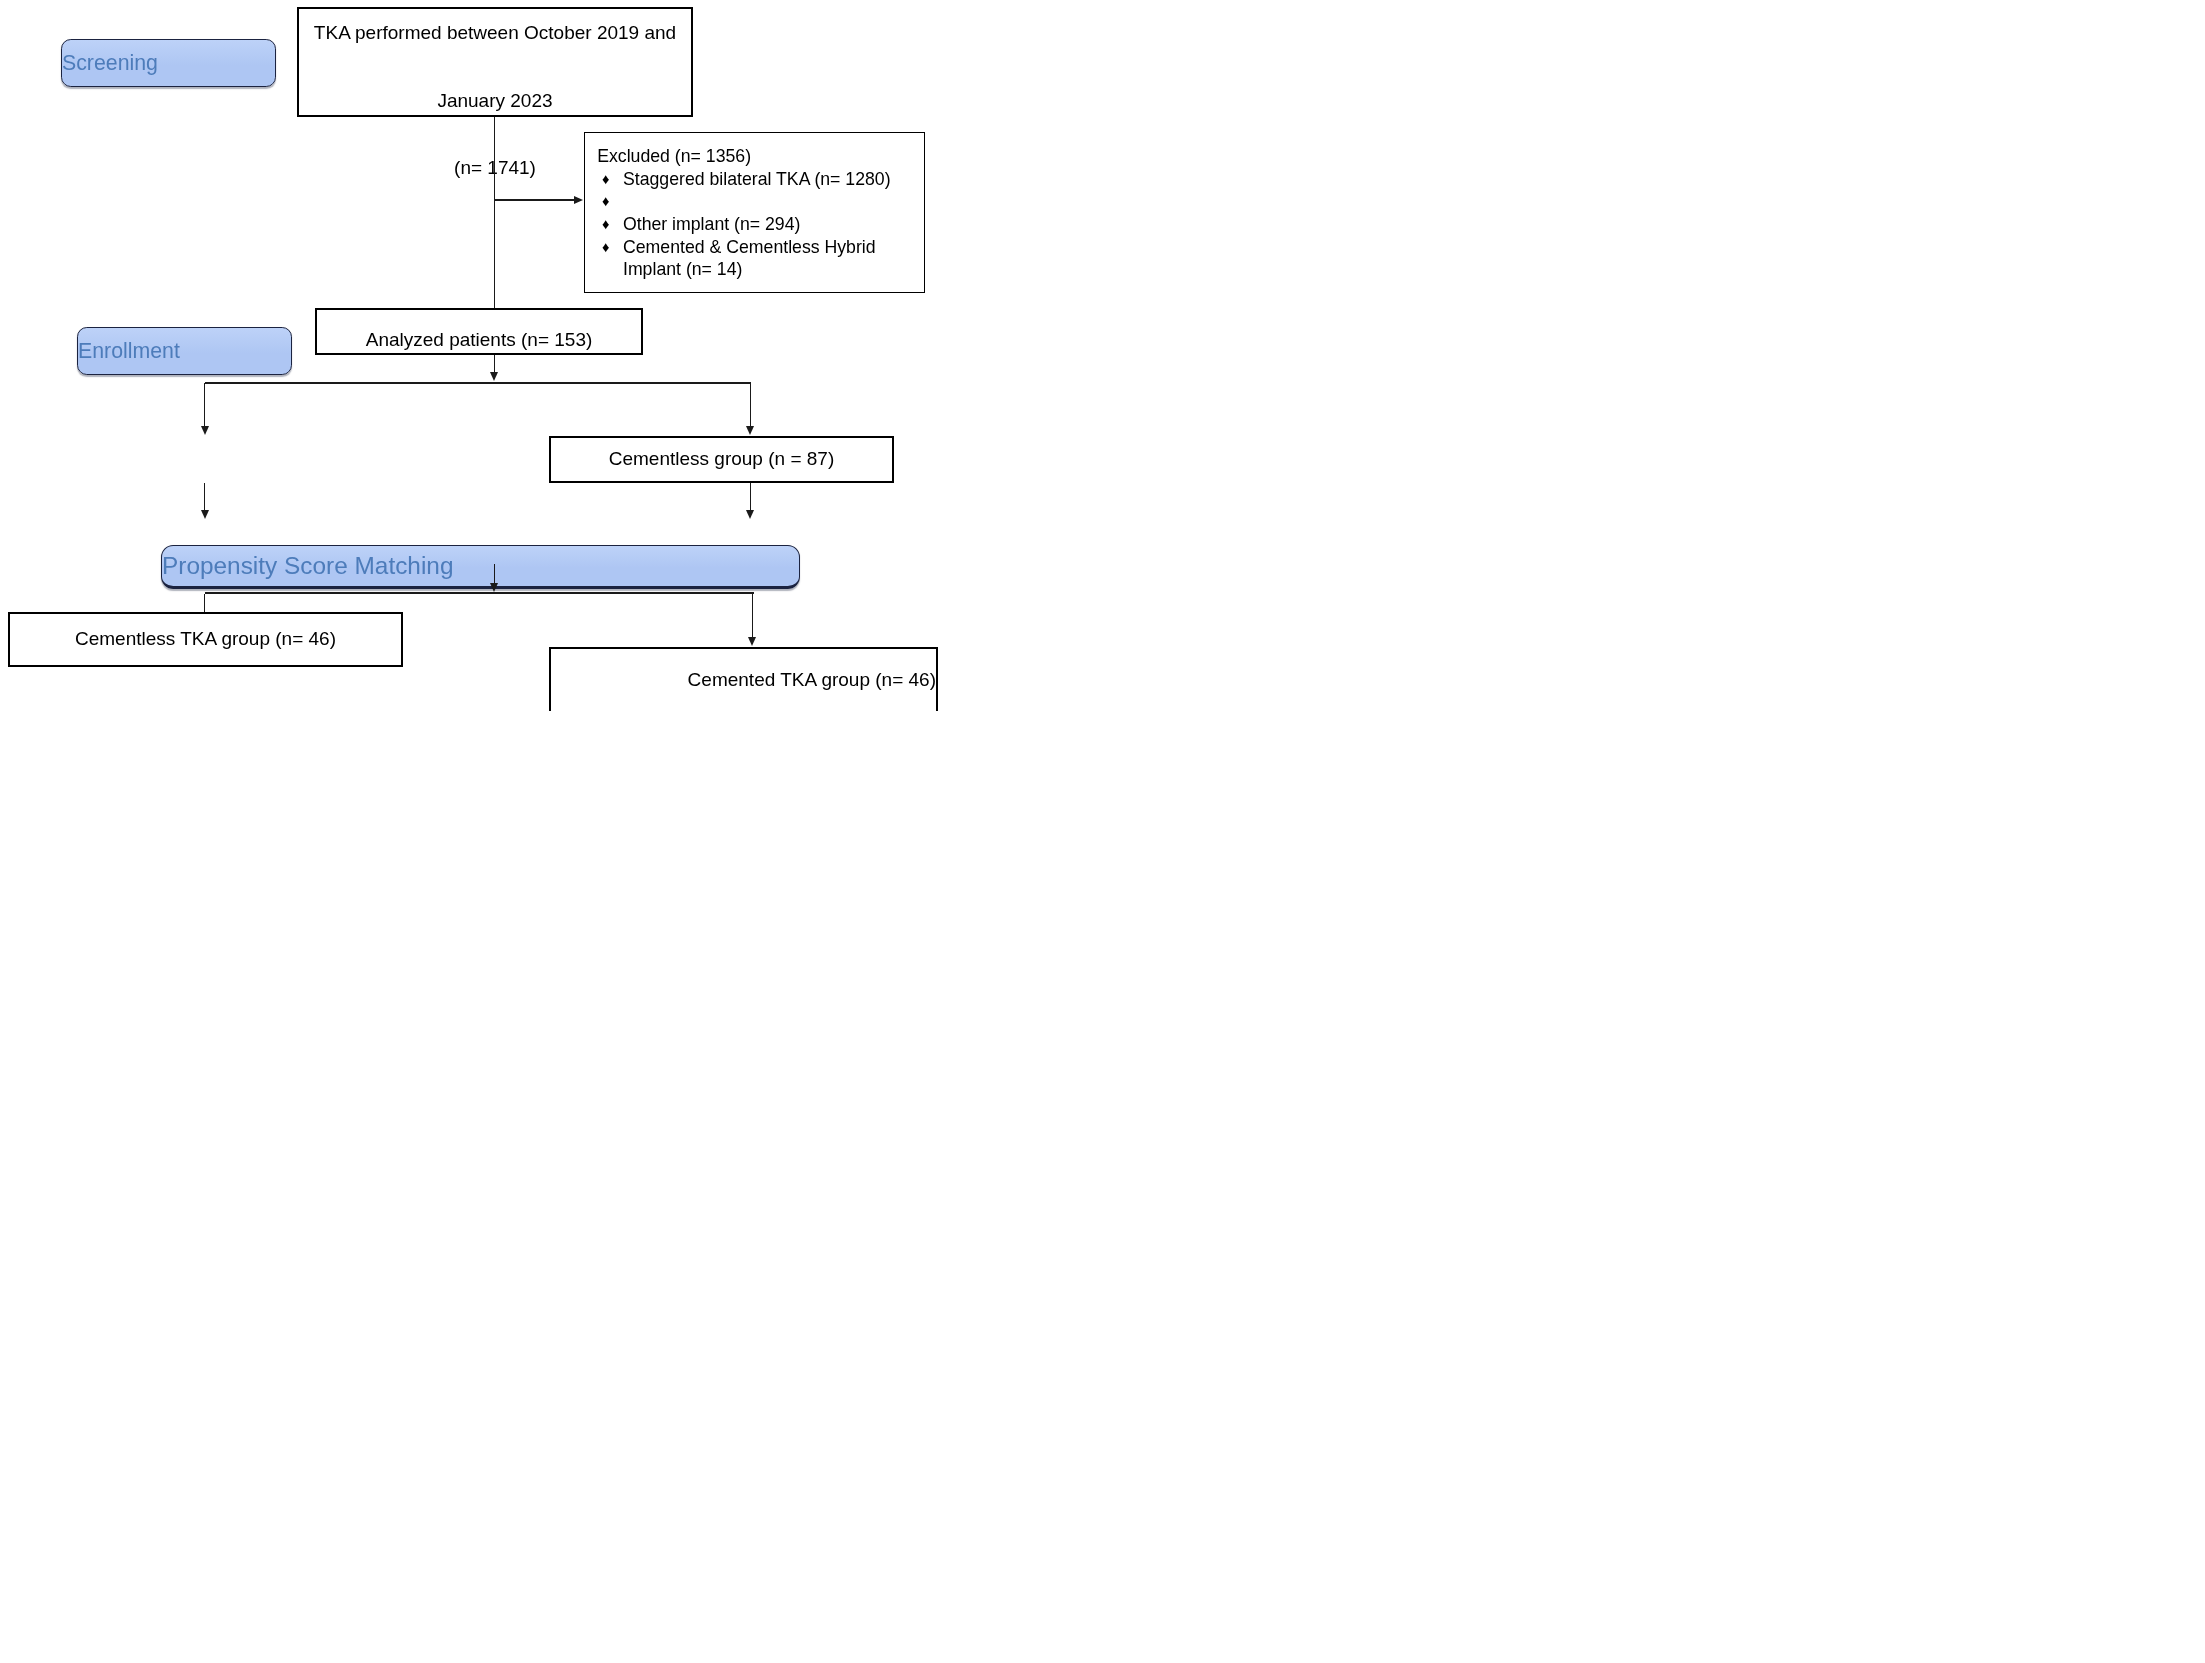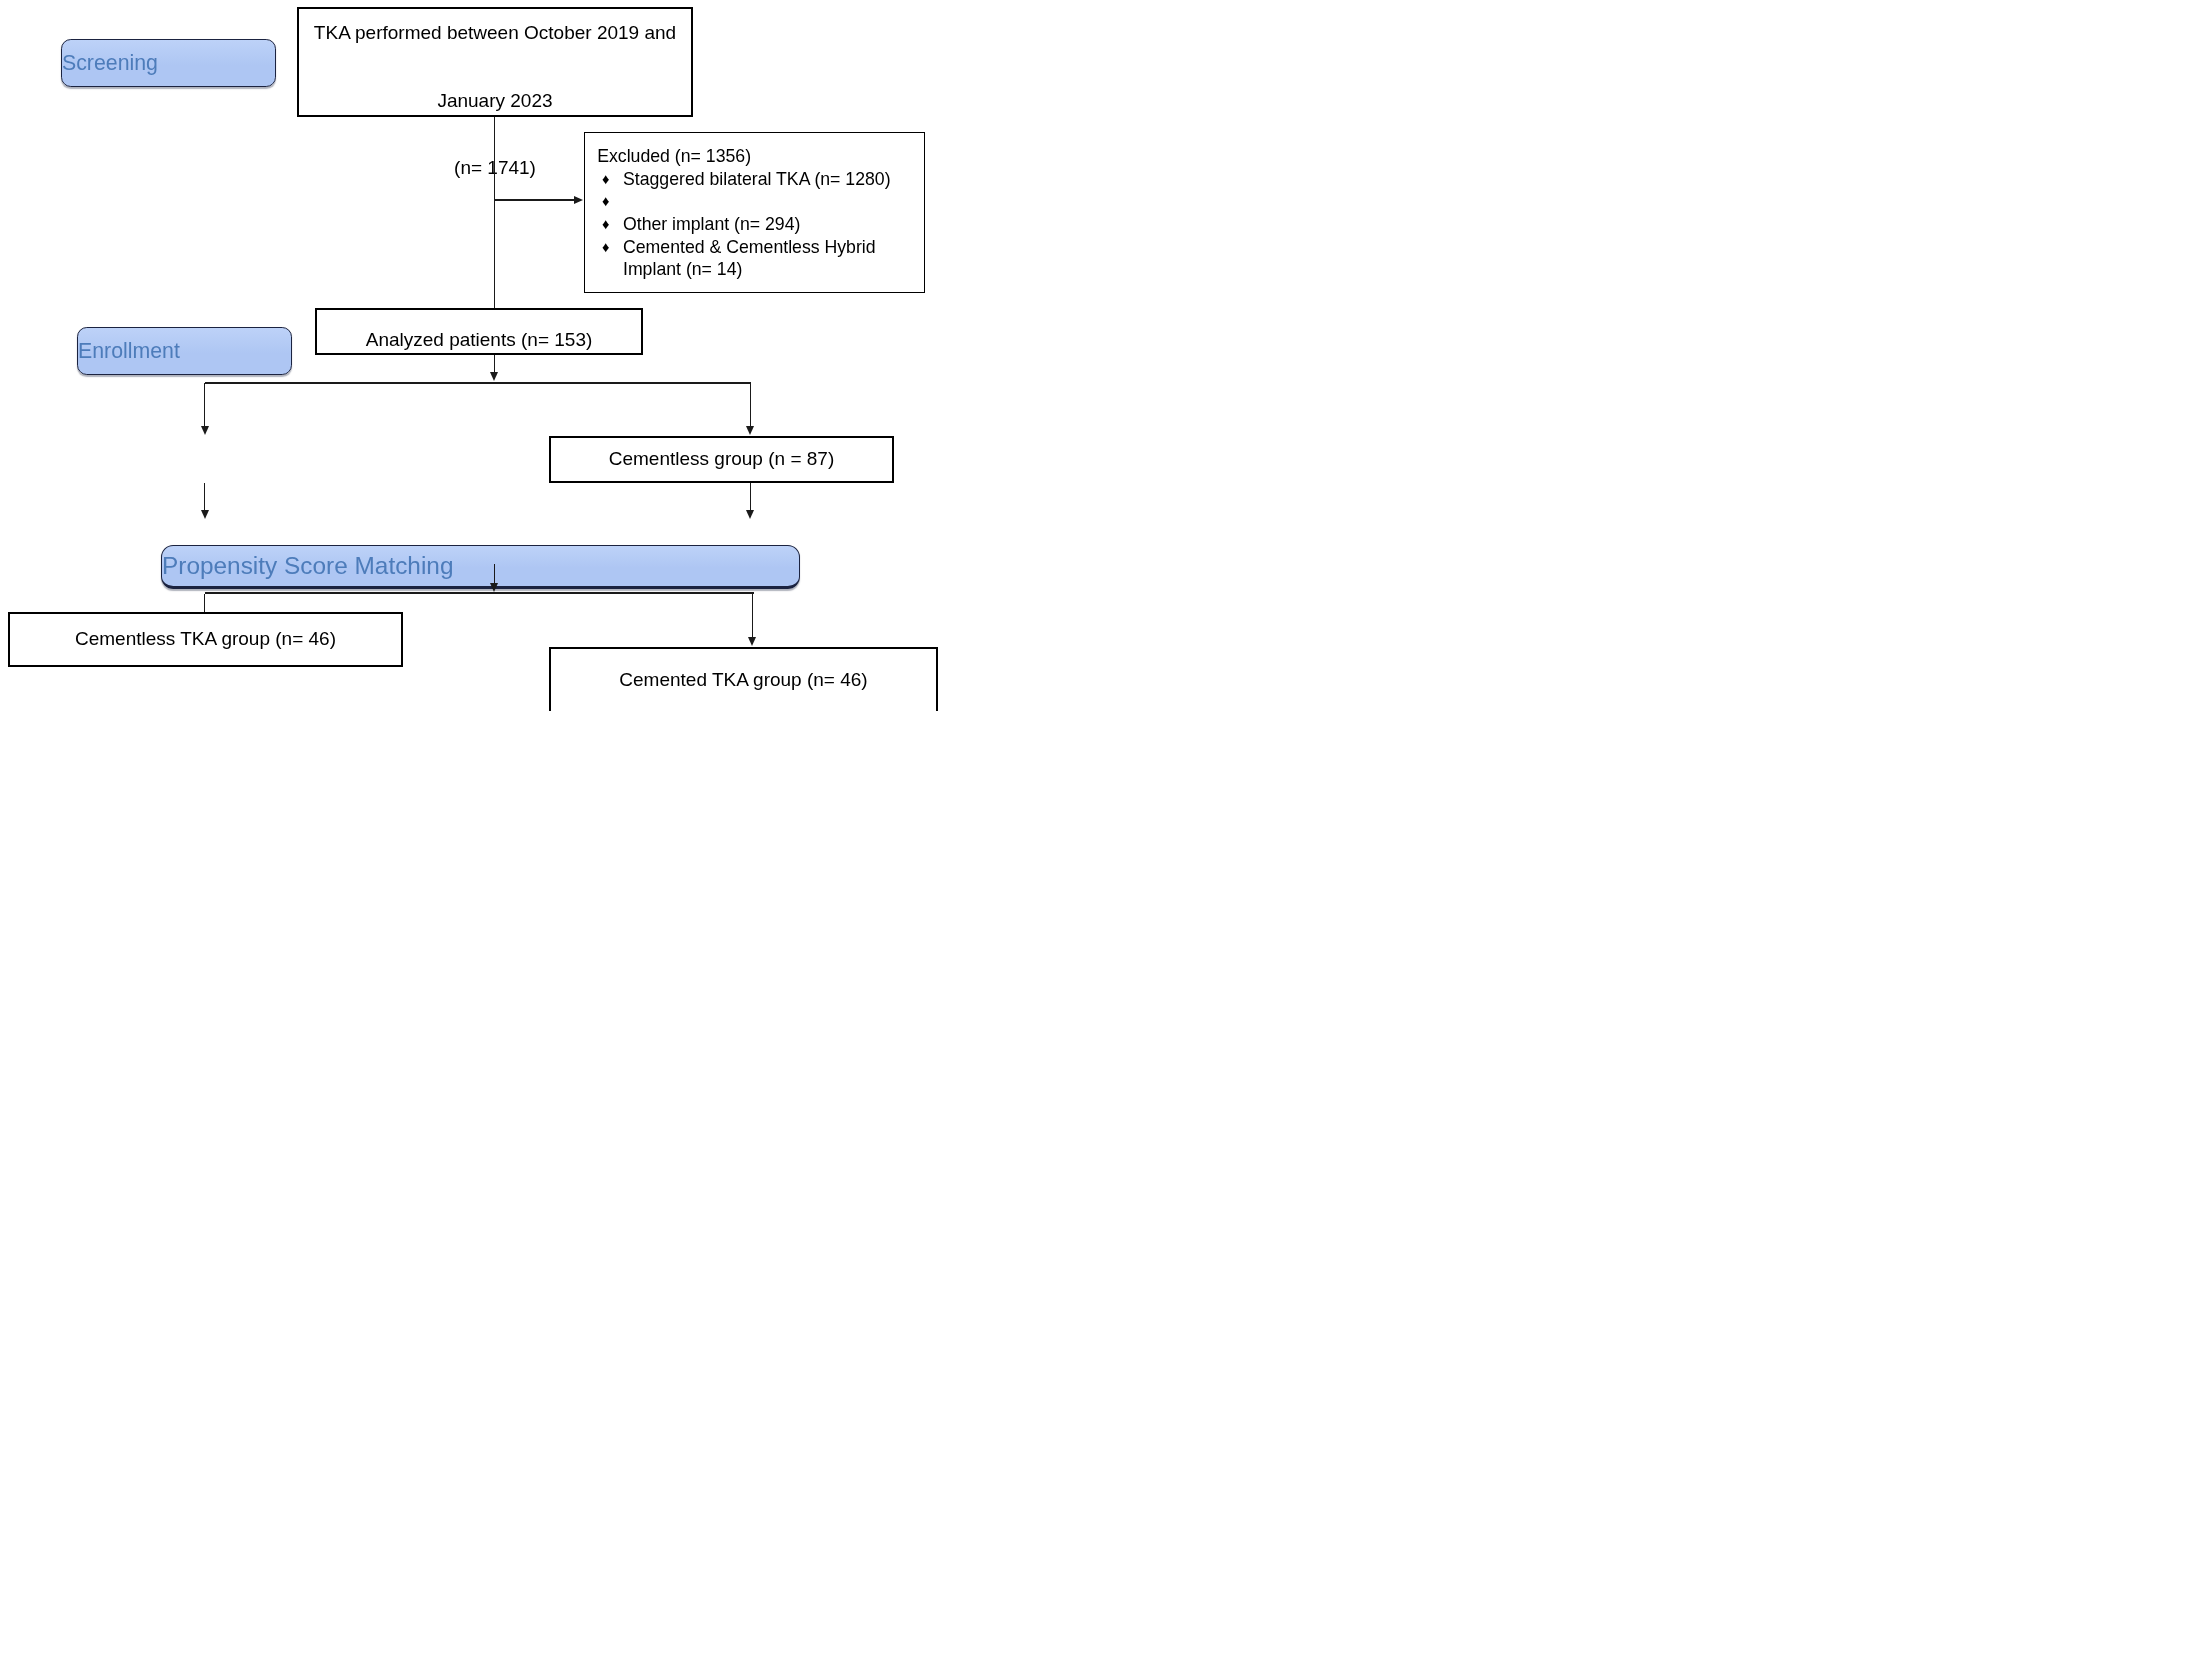--- a/index.html
+++ b/index.html
@@ -162,18 +162,18 @@
   <div class="arrow-down" style="left:490px;top:583px;"></div>
   <div class="hline" style="left:205px;top:592px;width:549px;"></div>
   <div class="vline" style="left:204px;top:594px;height:44px;"></div>
   <div class="arrow-down" style="left:201px;top:637px;"></div>
   <div class="vline" style="left:752px;top:594px;height:44px;"></div>
   <div class="arrow-down" style="left:748px;top:637px;"></div>
 
   <div class="fbox" style="left:8px;top:612px;width:395px;height:55px;">
     <span>Cementless TKA group (n= 46)</span>
   </div>
-  <div class="fbox" style="left:549px;top:647px;width:389px;height:67px;">
+  <div class="fbox" style="left:549px;top:647px;width:389px;height:67px;justify-content:flex-end;">
     <span>Cemented TKA group (n= 46)</span>
   </div>
 
 </div>
 
 
 </body></html>

